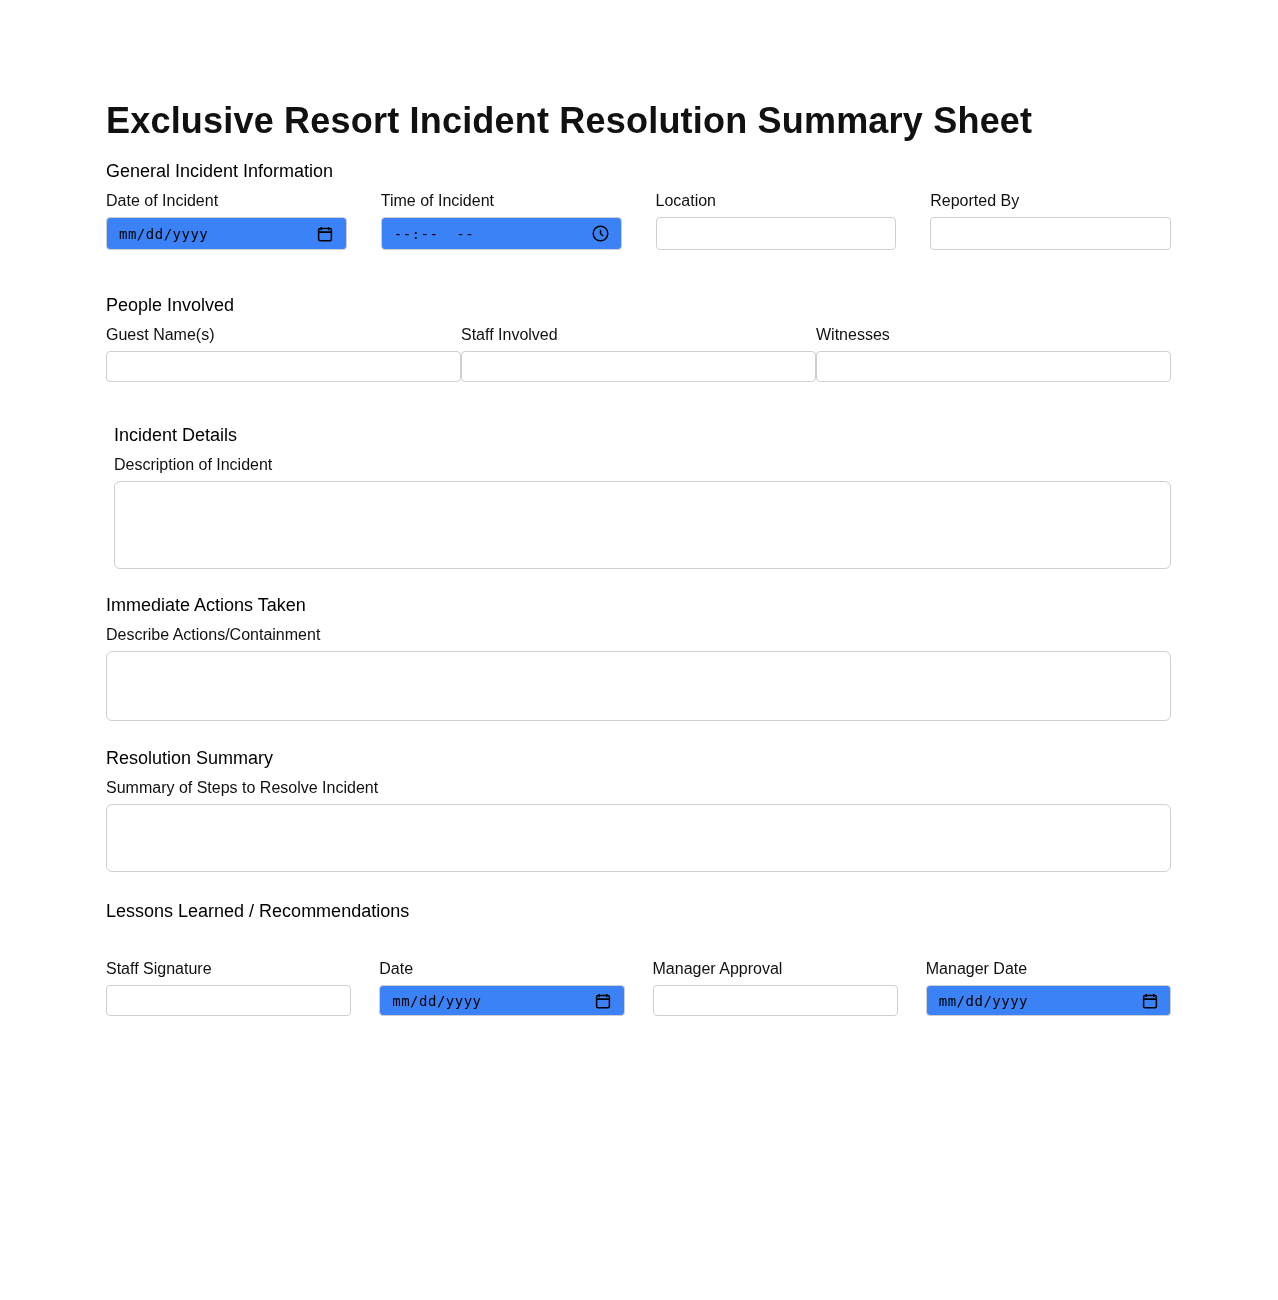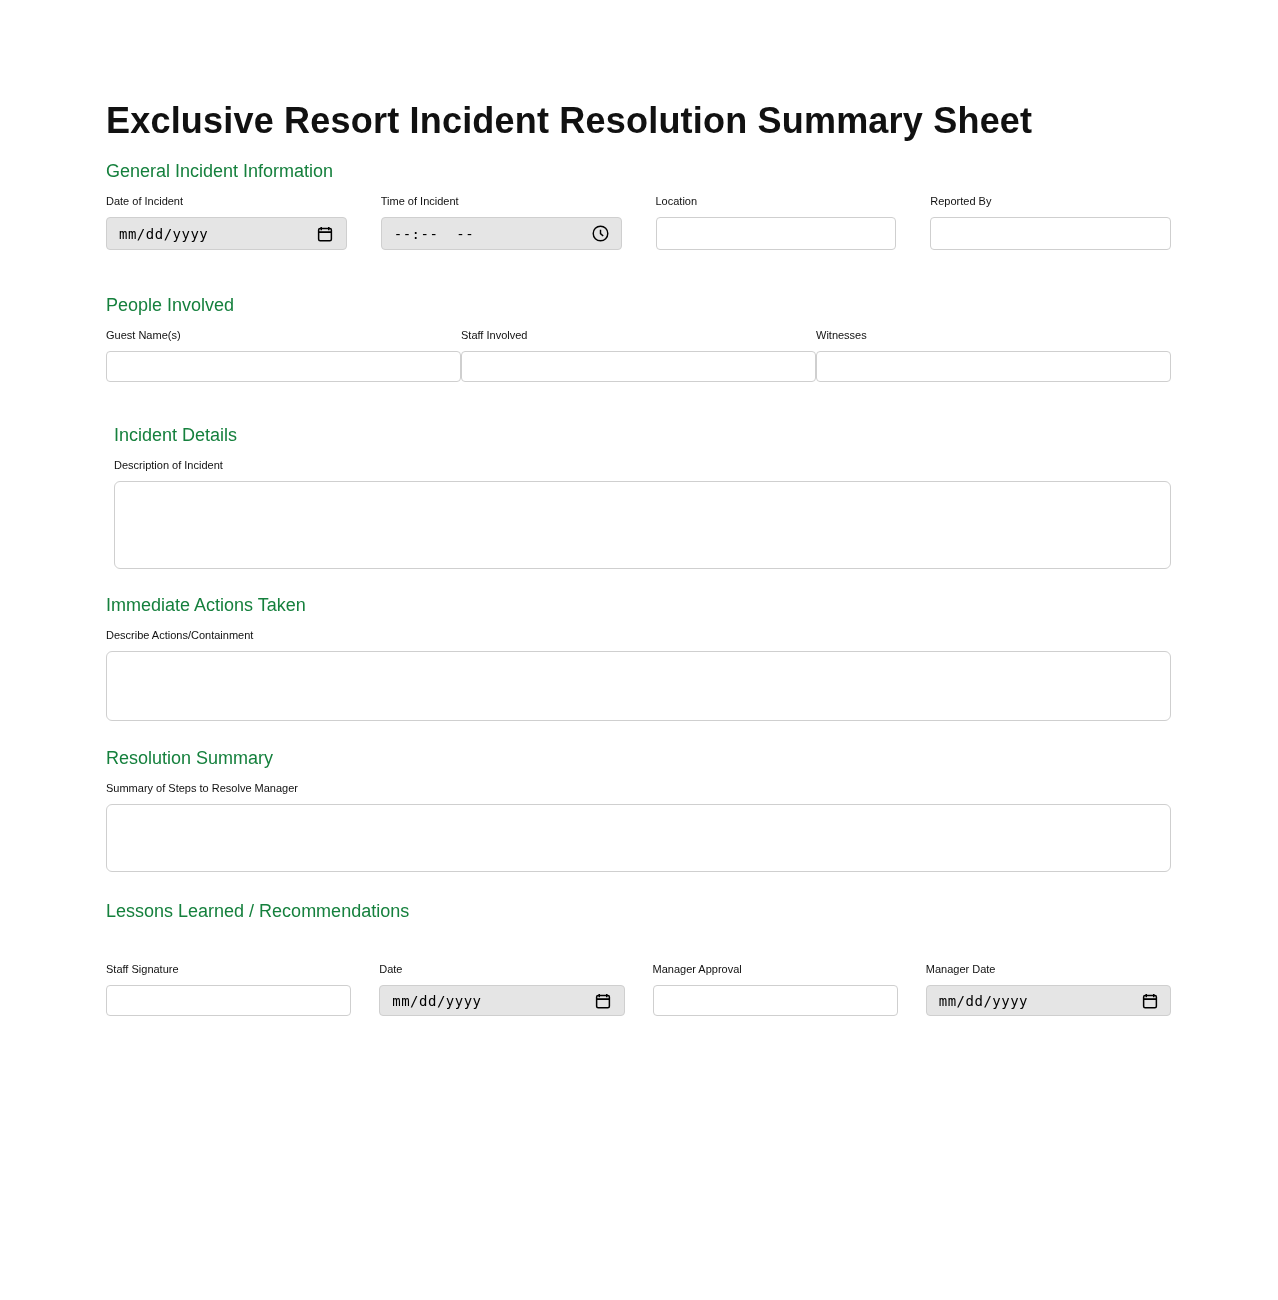--- a/index.html
+++ b/index.html
@@ -22,21 +22,21 @@
     line-height: 34px;
     font-weight: 700;
     letter-spacing: 0.2px;
     color: #111;
   }
   h2 {
     margin: 0 0 10px 0;
     font-size: 18px;
     line-height: 22px;
     font-weight: 400;
-    color: #15803d;
+    color: #000000;
   }
   section { margin: 0; }
   .sec-general    { margin-top: 22px; }
   .sec-people     { margin-top: 44px; }
   .sec-incident   { margin-top: 42px; margin-left: 8px; }
   .sec-actions    { margin-top: 25px; }
   .sec-resolution { margin-top: 26px; }
   .sec-lessons    { margin-top: 28px; }
   .sec-signoff    { margin-top: 38px; }
 
@@ -45,21 +45,21 @@
     grid-template-columns: repeat(4, 1fr);
     column-gap: 34px;
   }
   .grid4.wide-gap { column-gap: 28px; }
   .grid3 {
     display: grid;
     grid-template-columns: repeat(3, 1fr);
   }
   .field label {
     display: block;
-    font-size: 11px;
+    font-size: 16px;
     line-height: 18px;
     margin-bottom: 7px;
     color: #111;
   }
   .tinput {
     width: 100%;
     height: 33px;
     border: 1px solid #cfcfcf;
     border-radius: 4px;
     background: #fff;
@@ -68,21 +68,21 @@
     font-size: 15px;
     color: #000;
     outline: none;
   }
   .h31 { height: 31px; }
   .dtinput {
     width: 100%;
     height: 33px;
     border: 1px solid #cfcfcf;
     border-radius: 4px;
-    background: #e5e5e5;
+    background: #3b82f6;
     display: flex;
     align-items: center;
     justify-content: space-between;
     padding: 0 11px 0 12px;
     cursor: default;
   }
   .dtinput.h31 { height: 31px; }
   .dt-text {
     font-family: "DejaVu Sans Mono", "Liberation Mono", monospace;
     font-size: 14px;
@@ -194,21 +194,21 @@
     <h2>Immediate Actions Taken</h2>
     <div class="field">
       <label>Describe Actions/Containment</label>
       <textarea class="ta ta-actions" style=""></textarea>
     </div>
   </section>
 
   <section class="sec-resolution">
     <h2>Resolution Summary</h2>
     <div class="field">
-      <label>Summary of Steps to Resolve Manager</label>
+      <label>Summary of Steps to Resolve Incident</label>
       <textarea class="ta ta-resolution" style=""></textarea>
     </div>
   </section>
 
   <section class="sec-lessons">
     <h2>Lessons Learned / Recommendations</h2>
   </section>
 
   <section class="sec-signoff">
     <div class="grid4 wide-gap">

